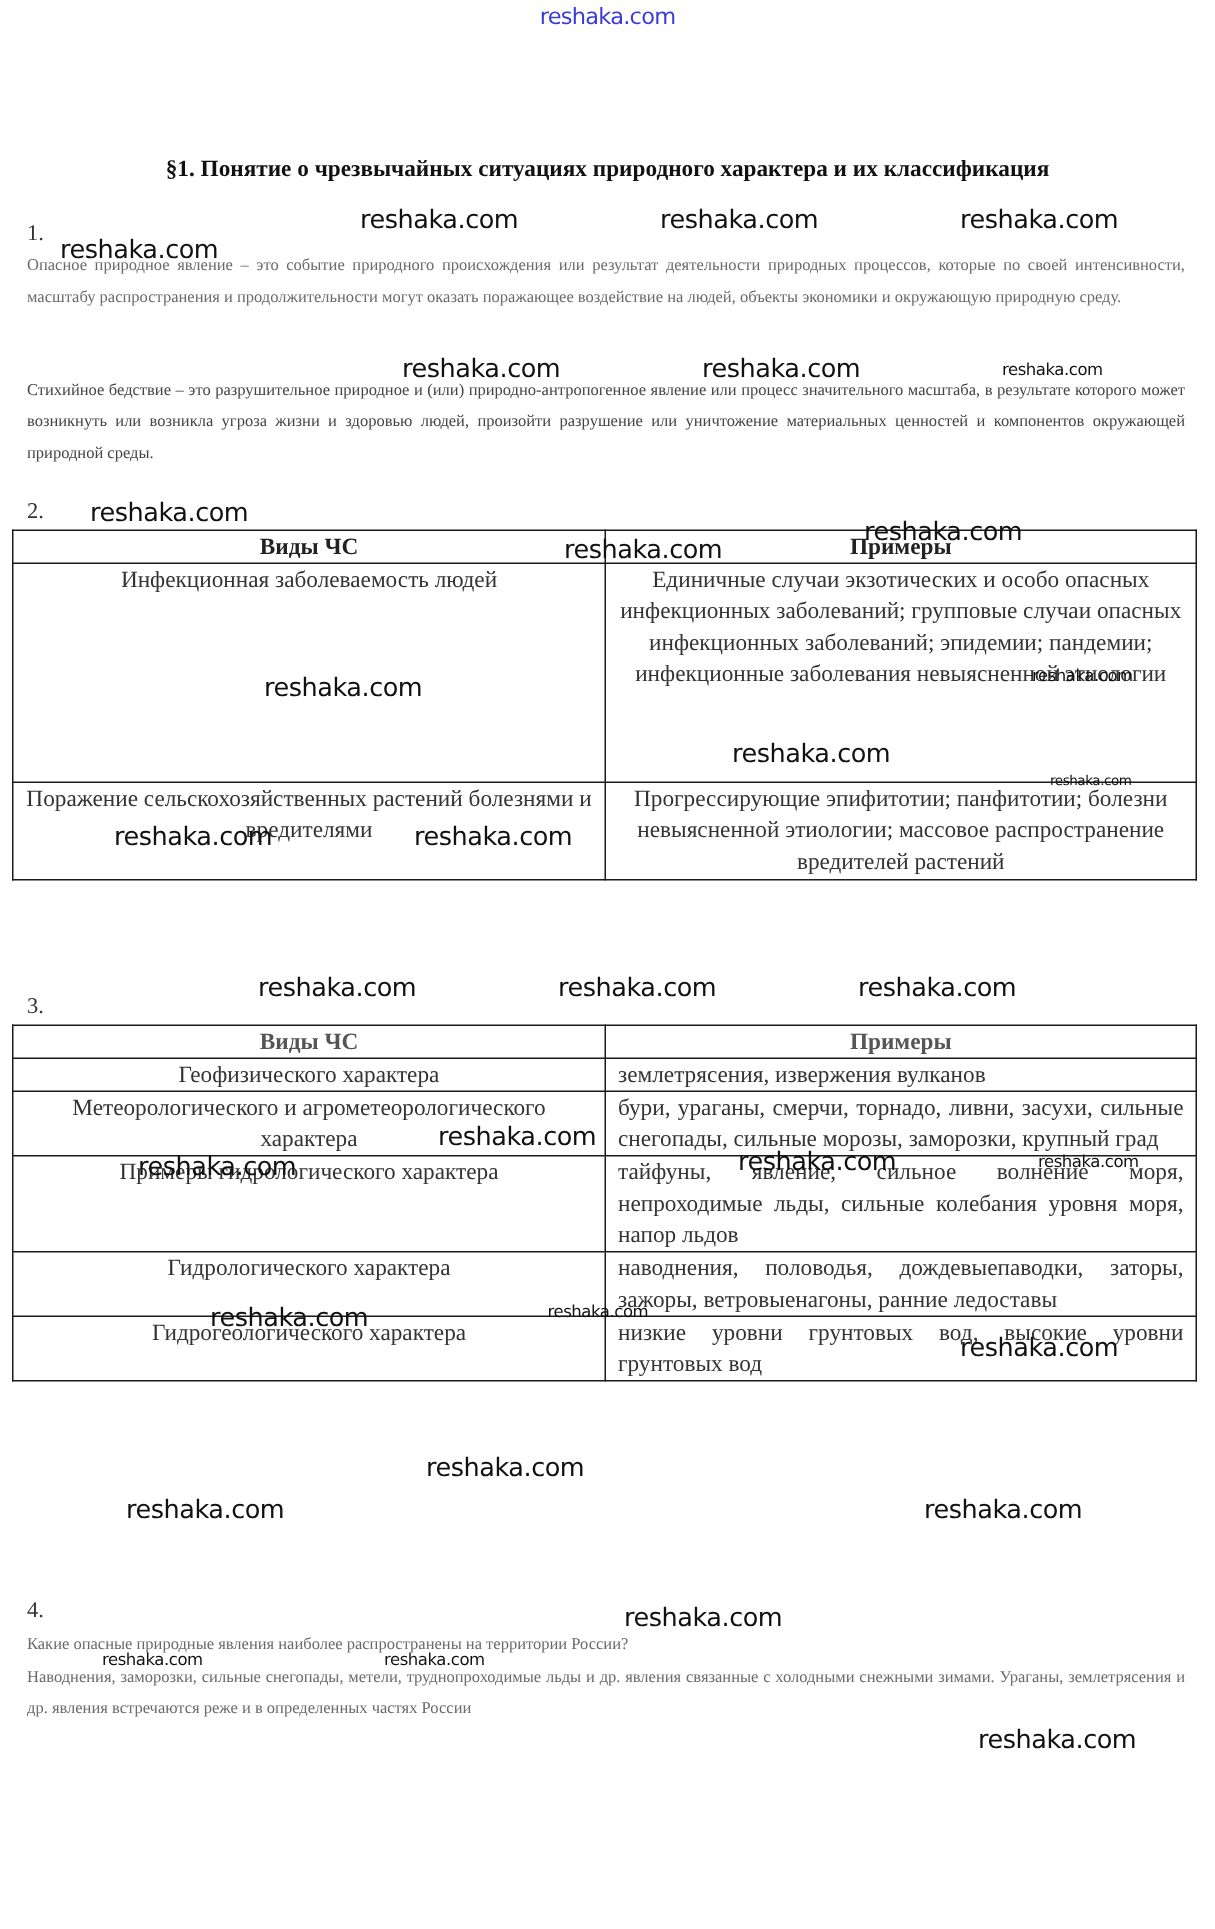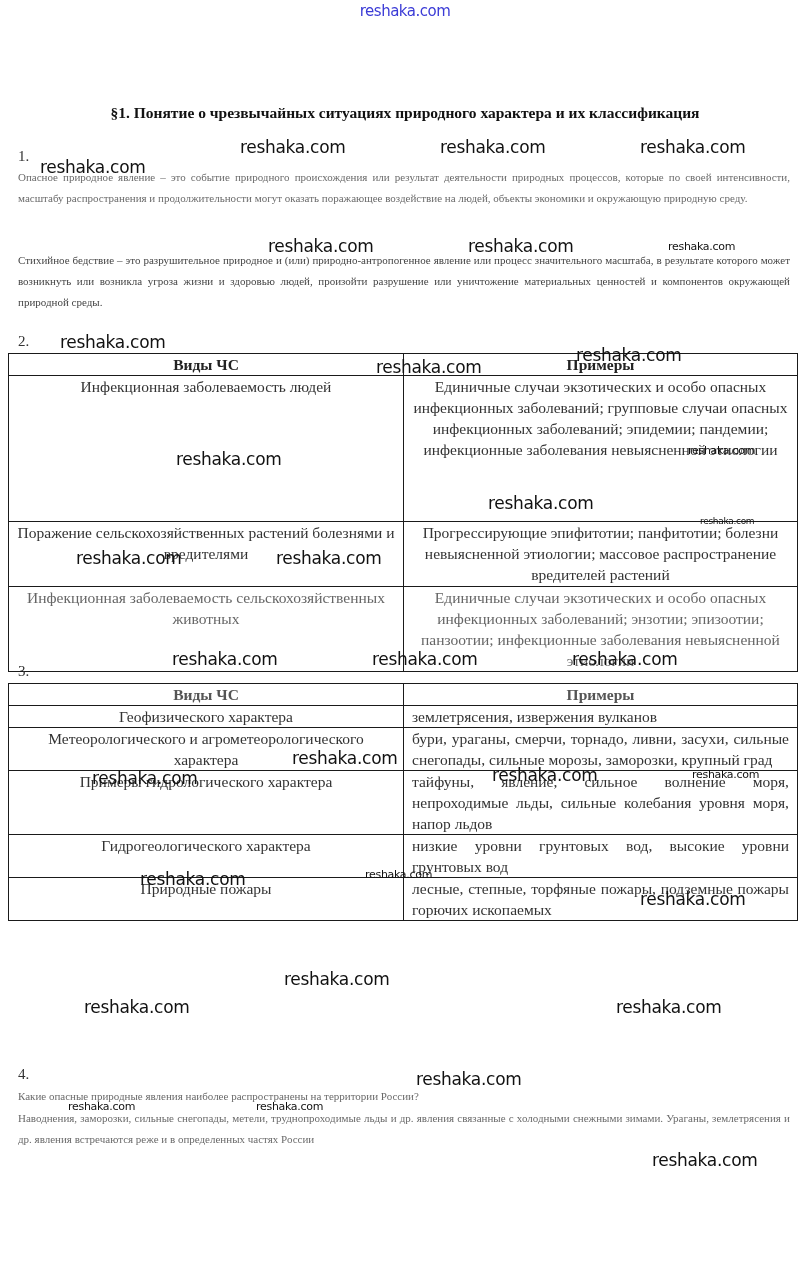--- a/index.html
+++ b/index.html
@@ -44,24 +44,20 @@
     <th>Примеры</th>
   </tr>
   <tr style="height:146px">
     <td class="c1">Инфекционная заболеваемость людей</td>
     <td>Единичные случаи экзотических и особо опасных инфекционных заболеваний; групповые случаи опасных инфекционных заболеваний; эпидемии; пандемии; инфекционные заболевания невыясненной этиологии</td>
   </tr>
   <tr style="height:65px">
     <td class="c1">Поражение сельскохозяйственных растений болезнями и вредителями</td>
     <td>Прогрессирующие эпифитотии; панфитотии; болезни невыясненной этиологии; массовое распространение вредителей растений</td>
   </tr>
-  <tr style="height:84px">
-    <td class="c1" style="color:#666">Инфекционная заболеваемость сельскохозяйственных животных</td>
-    <td style="color:#666">Единичные случаи экзотических и особо опасных инфекционных заболеваний; энзотии; эпизоотии; панзоотии; инфекционные заболевания невыясненной этиологии</td>
-  </tr>
 </tbody>
   </table>
 
 <div class="num" style="top:663px">3.</div>
 <table class="t" id="t3">
   <tbody>
       <tr>
     <th>Виды ЧС</th>
     <th>Примеры</th>
   </tr>
@@ -71,26 +67,26 @@
   </tr>
   <tr>
     <td class="c1">Метеорологического и агрометеорологического характера</td>
     <td class="c2">бури, ураганы, смерчи, торнадо, ливни, засухи, сильные снегопады, сильные морозы, заморозки, крупный град</td>
   </tr>
   <tr>
     <td class="c1">Примеры гидрологического характера</td>
     <td class="c2">тайфуны, явление, сильное волнение моря, непроходимые льды, сильные колебания уровня моря, напор льдов</td>
   </tr>
   <tr>
+    <td class="c1">Гидрологического характера</td>
+    <td class="c2">наводнения, половодья, дождевыепаводки, заторы, зажоры, ветровыенагоны, ранние ледоставы</td>
+  </tr>
+  <tr>
     <td class="c1">Гидрогеологического характера</td>
     <td class="c2">низкие уровни грунтовых вод, высокие уровни грунтовых вод</td>
-  </tr>
-  <tr>
-    <td class="c1">Природные пожары</td>
-    <td class="c2">лесные, степные, торфяные пожары, подземные пожары горючих ископаемых</td>
   </tr>
 </tbody>
   </table>
 
 <div class="num" style="top:1066px">4.</div>
 <div class="para faded" style="top:1086px">Какие опасные природные явления наиболее распространены на территории России?</div>
 <div class="para faded" style="top:1108px">Наводнения, заморозки, сильные снегопады, метели, труднопроходимые льды и др. явления связанные с холодными снежными зимами. Ураганы, землетрясения и др. явления встречаются реже и в определенных частях России</div>
 
 <div class="wm" style="top:137px;left:240px">reshaka.com</div>
 <div class="wm" style="top:137px;left:440px">reshaka.com</div>

